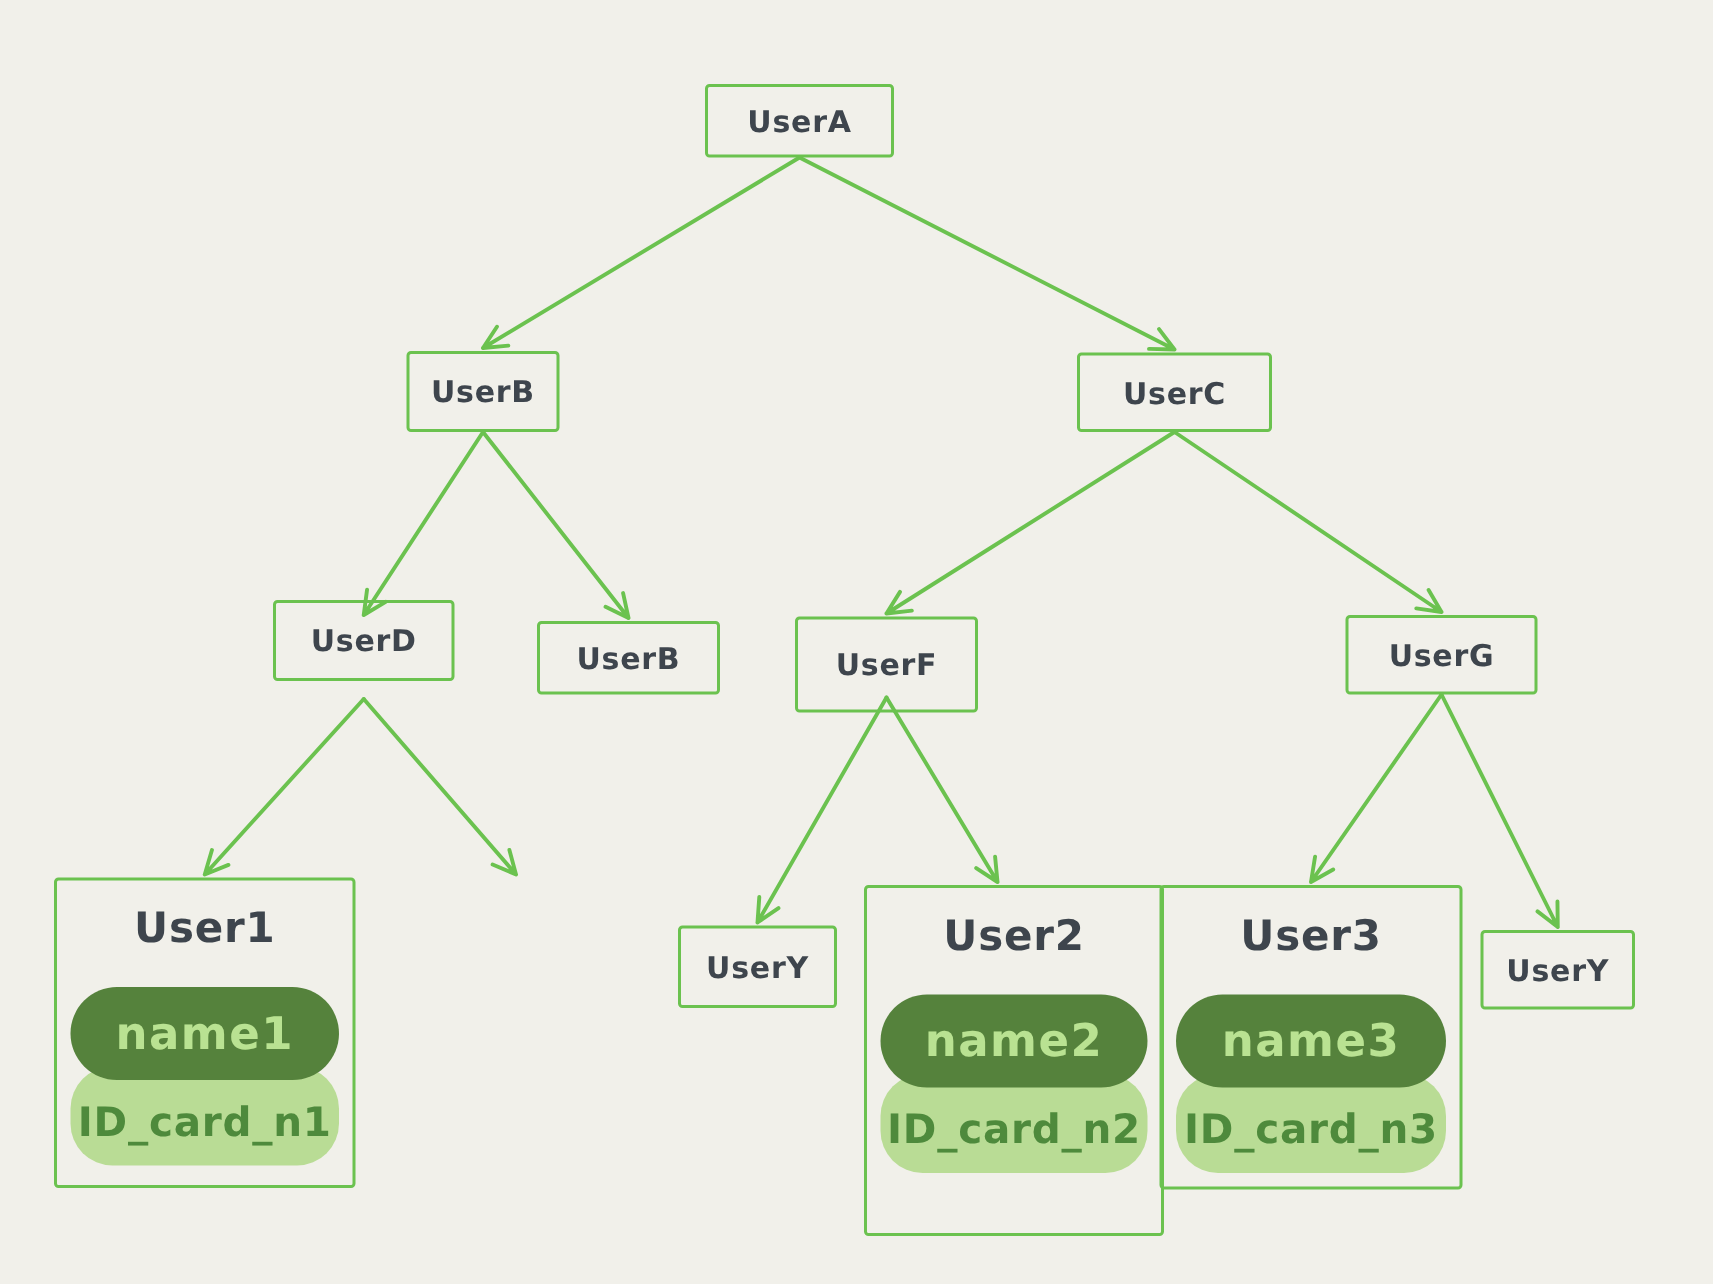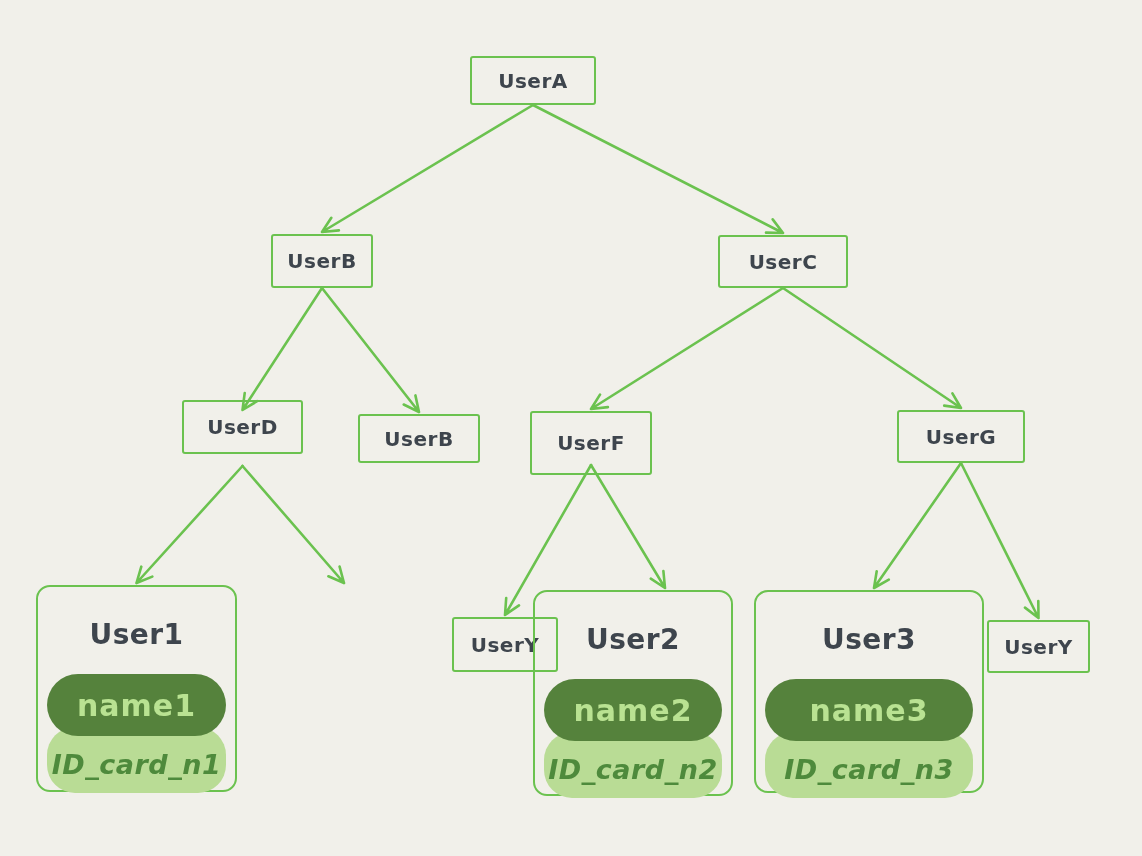--- a/index.html
+++ b/index.html
@@ -46,23 +46,23 @@
     color:var(--text-dark);
     font-weight:bold;
     font-size:20px;
     letter-spacing:0.5px;
     box-sizing:border-box;
     background:transparent;
   }
   .card{
     position:absolute;
     border:2.5px solid var(--stroke);
-    border-radius:14px;
+    border-radius:3px;
     box-sizing:border-box;
-    padding:24px 9px 0 9px;
+    padding:8px 9px 0 9px;
     background:transparent;
   }
   .card-title{
     height:46px;
     display:flex;
     align-items:center;
     justify-content:center;
     color:var(--text-dark);
     font-weight:bold;
     font-size:28px;
@@ -91,21 +91,20 @@
     position:relative;
     z-index:1;
     margin-top:-9px;
     height:66px;
     padding-top:8px;
     border-radius:28px;
     background:var(--pill-light-bg);
     color:var(--pill-light-text);
     font-size:27px;
     letter-spacing:0.5px;
-    font-style:italic;
   }
 </style>
 </head>
 <body>
 
 <div id="canvas">
 
   <svg id="edges" width="1142" height="856" viewBox="0 0 1142 856">
       <path d="M533,105 L322,232 M322,232 l9.3,-14.2 M322,232 l16.9,-1.6"></path>
       <path d="M533,105 L783,233 M783,233 l-17.0,-0.4 M783,233 l-10.3,-13.6"></path>
@@ -161,31 +160,31 @@
     <div class="card-title">User1</div>
     <div class="pill pill-dark">
       <span>name1</span>
     </div>
     <div class="pill pill-light">
       <span>ID_card_n1</span>
     </div>
   </div>
 
 
-  <div class="card" style="left:533px;top:590px;width:200px;height:206px">
+  <div class="card" style="left:576px;top:590px;width:200px;height:234px">
     <div class="card-title">User2</div>
     <div class="pill pill-dark">
       <span>name2</span>
     </div>
     <div class="pill pill-light">
       <span>ID_card_n2</span>
     </div>
   </div>
 
-  <div class="card" style="left:754px;top:590px;width:230px;height:203px">
+  <div class="card" style="left:773px;top:590px;width:202px;height:203px">
     <div class="card-title">User3</div>
     <div class="pill pill-dark">
       <span>name3</span>
     </div>
     <div class="pill pill-light">
       <span>ID_card_n3</span>
     </div>
   </div>
 
 </div>

